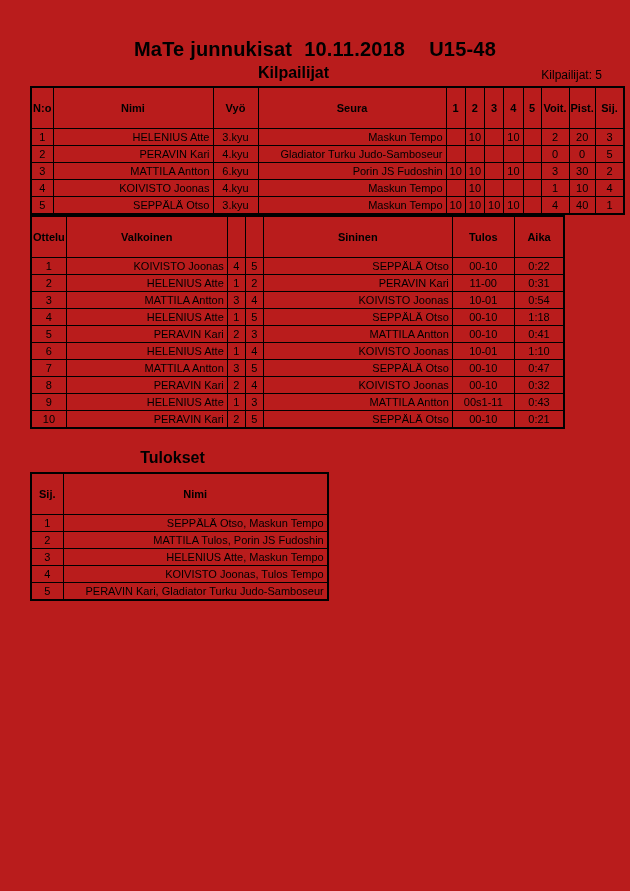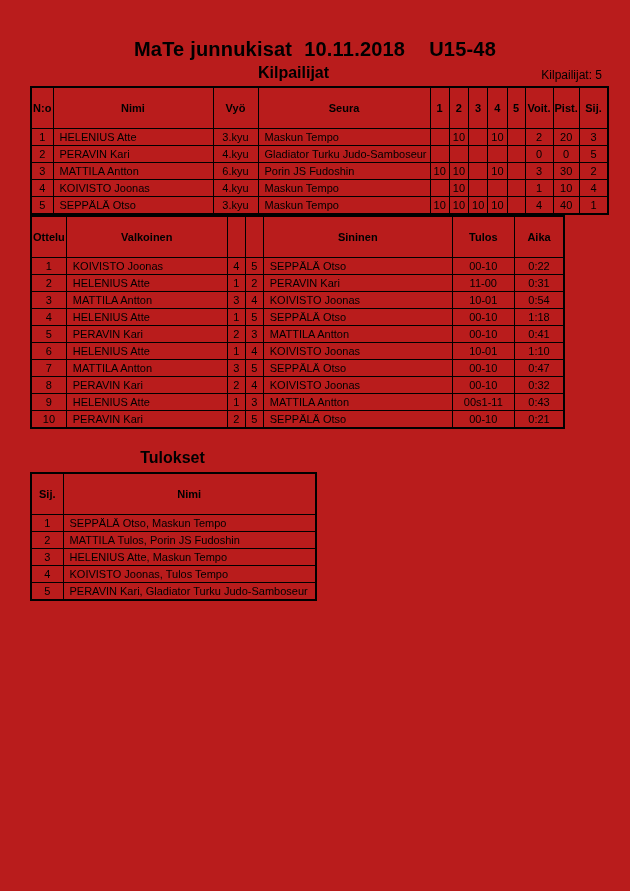--- a/index.html
+++ b/index.html
@@ -43,21 +43,21 @@
   th, td {
     border: 1px solid #000;
     font-size: 11px;
     height: 16px;
     padding: 0 3px;
     white-space: nowrap;
     overflow: visible;
   }
   th { font-weight: bold; text-align: center; padding: 12px 1px; }
   td.c { text-align: center; }
-  td.l { text-align: left; padding-left: 6px; }
+  td.l { text-align: right; padding-left: 22px; }
   td.spill { overflow: visible; }
   .tbl-competitors { margin-top: 6px; }
   .heading-ottelut  { margin-top: 16px; margin-bottom: 5px; width: 532px; margin-left: 30px; }
   .heading-tulokset { margin-top: 20px; margin-bottom: 5px; width: 285px; margin-left: 30px; }
 </style>
 </head>
 <body>
 
 <div class="page">
 

